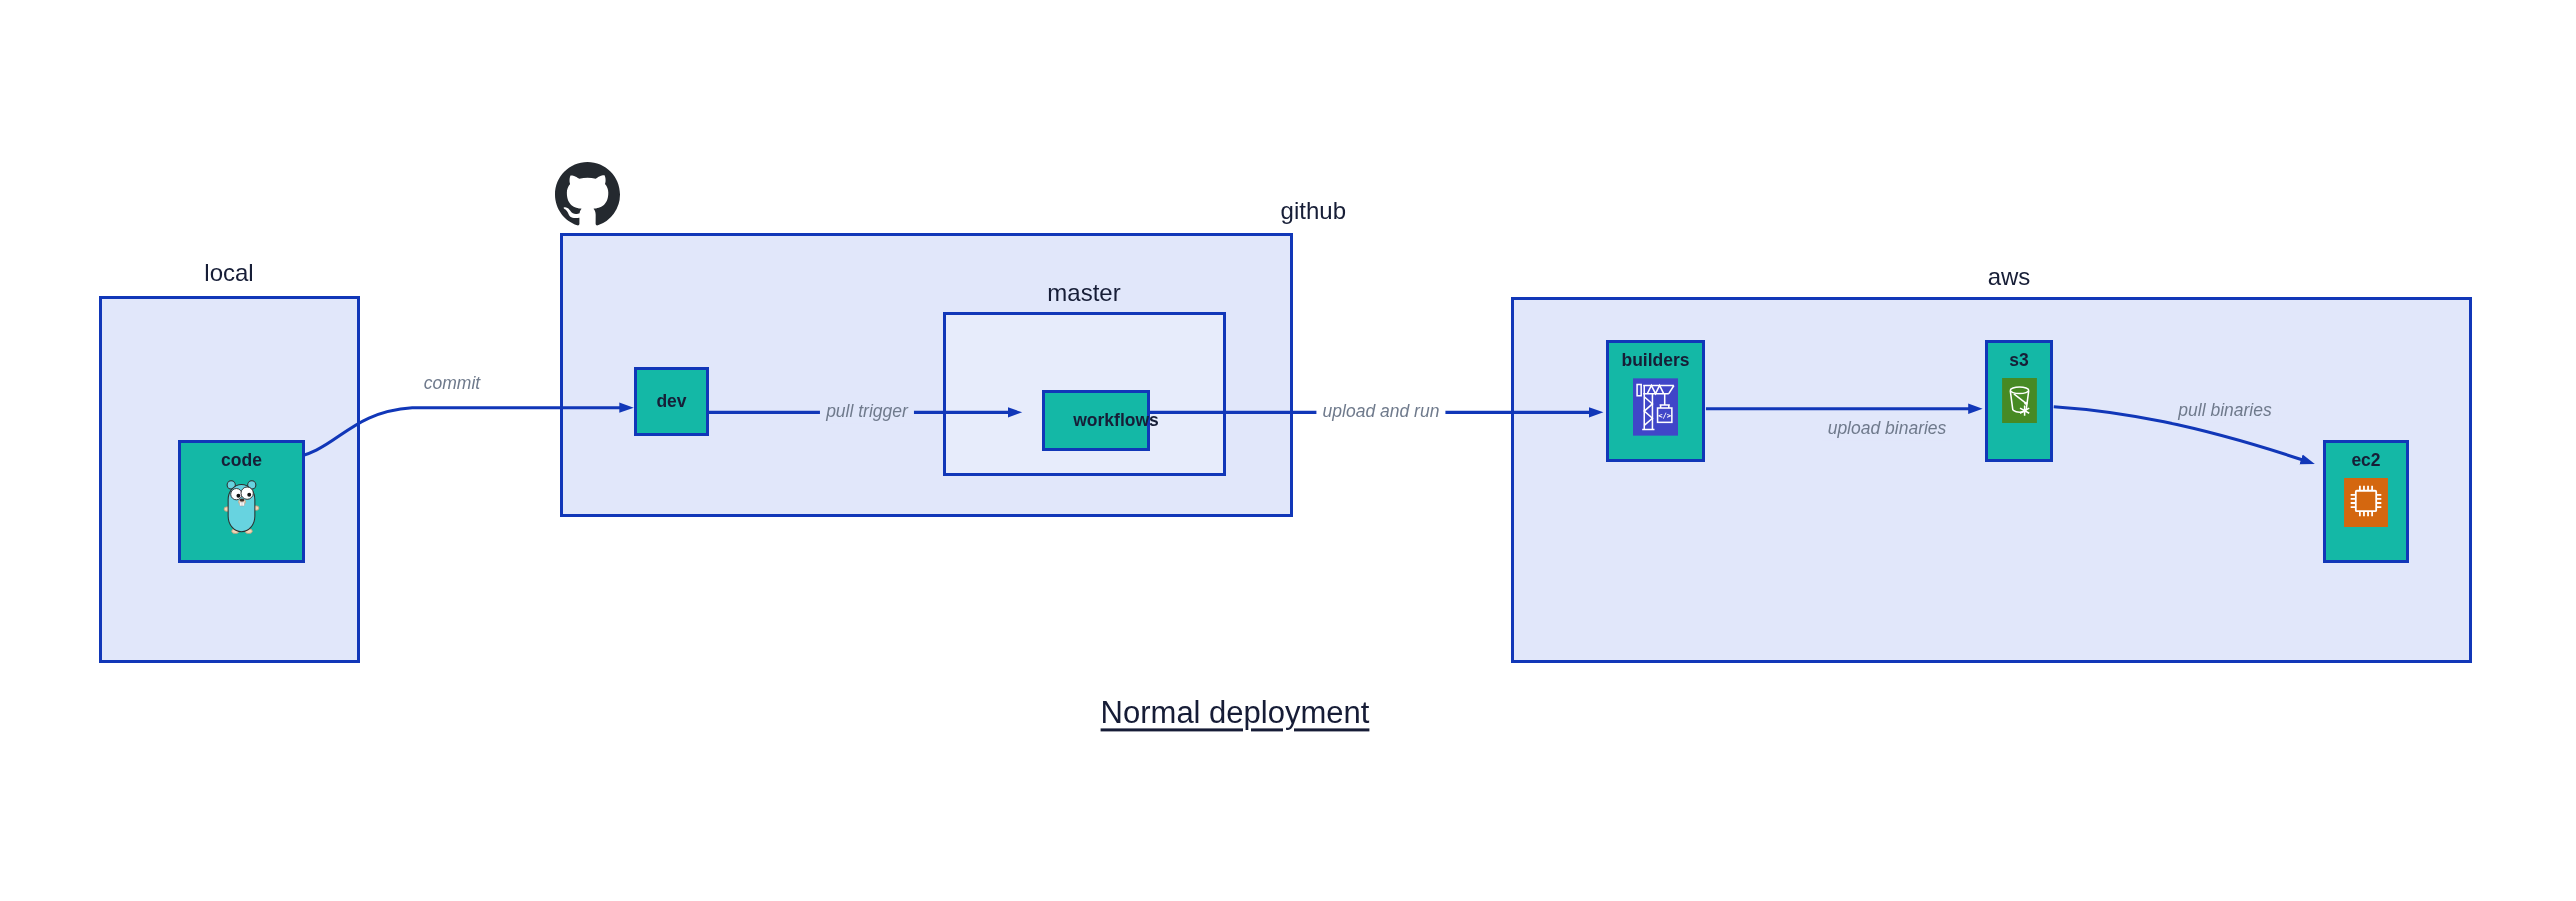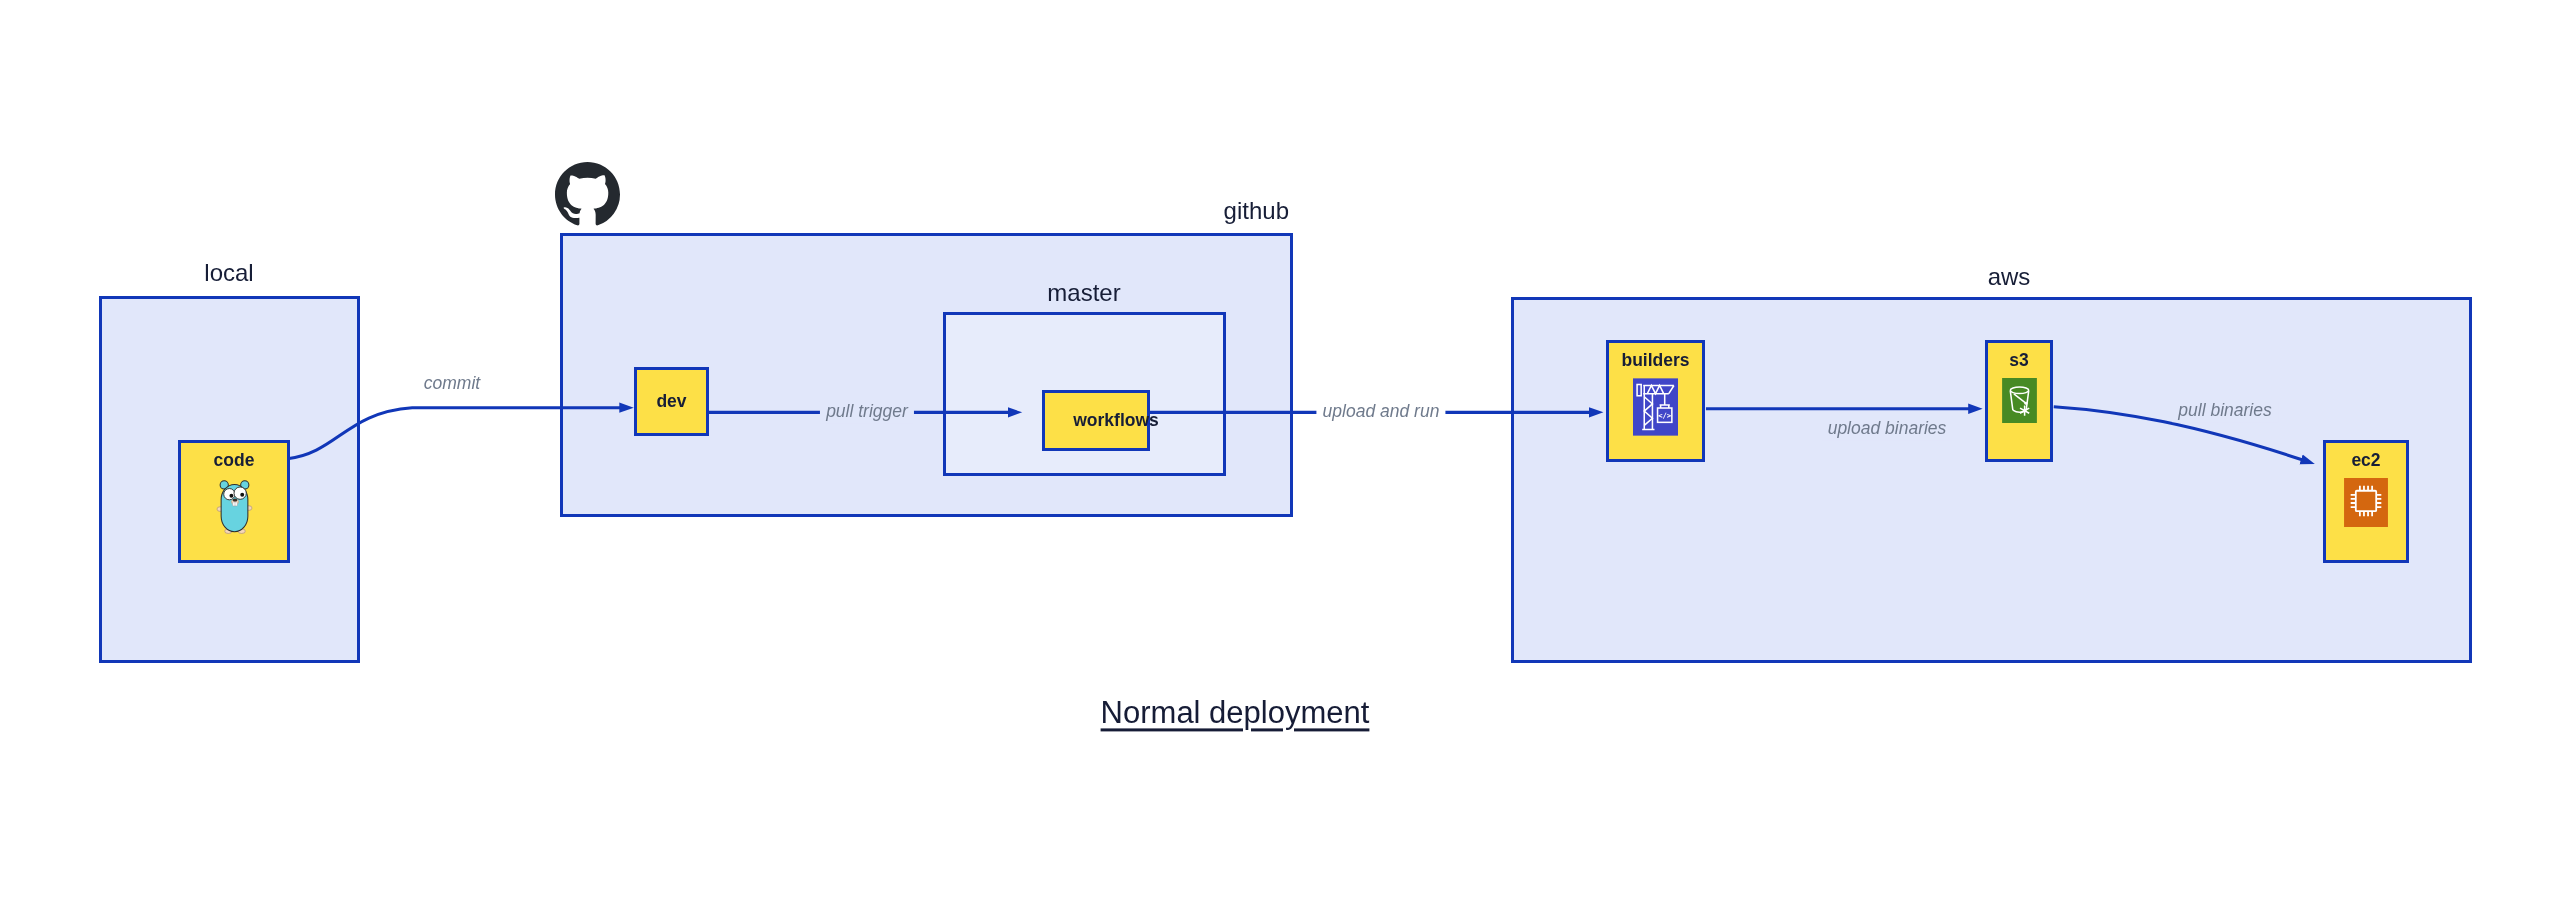--- a/index.html
+++ b/index.html
@@ -7,21 +7,21 @@
         font-family:"Liberation Sans", sans-serif;overflow:hidden;}
 
   
   .container-box{position:absolute;background:#e1e7fa;border:3.6px solid #1137b8;
                  box-sizing:border-box;z-index:1;}
   .container-label{position:absolute;color:#171e37;font-size:24px;line-height:1;
                    transform:translate(-50%,-50%);white-space:nowrap;z-index:4;}
   .container-label.right-anchor{transform:translate(-100%,-50%);}
 
   
-  .node-box{position:absolute;background:#fde047;border:3.6px solid #1137b8;
+  .node-box{position:absolute;background:#14b8a6;border:3.6px solid #1137b8;
             box-sizing:border-box;z-index:3;display:flex;flex-direction:column;
             align-items:center;}
   .node-box.center-label{justify-content:center;}
   .node-label{color:#171e37;font-size:17.5px;font-weight:bold;line-height:1;
               white-space:nowrap;}
   .node-label.top{margin-top:9.3px;}
   .node-icon{margin-top:8.2px;}
 
   
   .edges-layer{position:absolute;left:0;top:0;z-index:2;}
@@ -60,21 +60,21 @@
     </defs>
     <g stroke="#1137b8" stroke-width="6" fill="none">
       <path d="M 558 890 C 655 878, 672 800, 800 791 L 1204 791" marker-end="url(#arrow)"></path>
       <path d="M 1376 800 H 1958" marker-end="url(#arrow)"></path>
       <path d="M 2231 800 H 3086" marker-end="url(#arrow)"></path>
       <path d="M 3311 793 H 3822" marker-end="url(#arrow)"></path>
       <path d="M 3986 789 C 4120 798, 4262 824, 4468 892" marker-end="url(#arrow)"></path>
     </g>
   </svg>
 
-  <div class="node-box" style="left:178px;top:440px;width:112px;height:123px;">
+  <div class="node-box" style="left:178px;top:440px;width:127px;height:123px;">
     <span class="node-label top">code</span>
     <span class="node-icon">
       <svg width="37" height="56" viewBox="0 0 72 108">
         <circle cx="16" cy="13" r="8" fill="#67d3e0" stroke="#2e2e2e" stroke-width="2"></circle>
         <circle cx="56" cy="13" r="8" fill="#67d3e0" stroke="#2e2e2e" stroke-width="2"></circle>
         <ellipse cx="8" cy="60" rx="6" ry="4.5" fill="#f5d7b8" stroke="#b89a76" stroke-width="1.5"></ellipse>
         <ellipse cx="64" cy="58" rx="6" ry="4.5" fill="#f5d7b8" stroke="#b89a76" stroke-width="1.5"></ellipse>
         <ellipse cx="24" cy="103" rx="7" ry="4.5" fill="#f5d7b8" stroke="#b89a76" stroke-width="1.5"></ellipse>
         <ellipse cx="50" cy="103" rx="7" ry="4.5" fill="#f5d7b8" stroke="#b89a76" stroke-width="1.5"></ellipse>
         <rect x="10" y="12" width="52" height="92" rx="26" ry="30" fill="#67d3e0" stroke="#2e2e2e" stroke-width="2"></rect>
@@ -157,21 +157,21 @@
            -.28-.15-.68-.52-.01-.53.63-.01 1.08.58 1.23.82.72 1.21 1.87.87 2.33.66
            .07-.52.28-.87.51-1.07-1.78-.2-3.64-.89-3.64-3.95 0-.87.31-1.59.82-2.15
            -.08-.2-.36-1.02.08-2.12 0 0 .67-.21 2.2.82.64-.18 1.32-.27 2-.27s1.36.09 2 .27
            c1.53-1.04 2.2-.82 2.2-.82.44 1.1.16 1.92.08 2.12.51.56.82 1.27.82 2.15
            0 3.07-1.87 3.75-3.65 3.95.29.25.54.73.54 1.48 0 1.07-.01 1.93-.01 2.2
            0 .21.15.46.55.38A8.01 8.01 0 0 0 16 8c0-4.42-3.58-8-8-8z"></path>
     </svg>
   </span>
 
   <span class="container-label" style="left:229px;top:273px;">local</span>
-  <span class="container-label right-anchor" style="left:1289px;top:211px;">github</span>
+  <span class="container-label right-anchor" style="left:1346px;top:211px;">github</span>
   <span class="container-label" style="left:1084px;top:293px;">master</span>
   <span class="container-label" style="left:2009px;top:277px;">aws</span>
 
   <span class="edge-label bg-white" style="left:452px;top:384px;">commit</span>
   <span class="edge-label bg-github" style="left:867px;top:412px;">pull trigger</span>
   <span class="edge-label bg-white" style="left:1381px;top:412px;">upload and run</span>
   <span class="edge-label bg-aws" style="left:1887px;top:409px;margin-top:20px;">upload binaries</span>
   <span class="edge-label bg-aws" style="left:2225px;top:411px;">pull binaries</span>
 
   <span class="diagram-title" style="left:1235px;top:713px;">Normal deployment</span>

